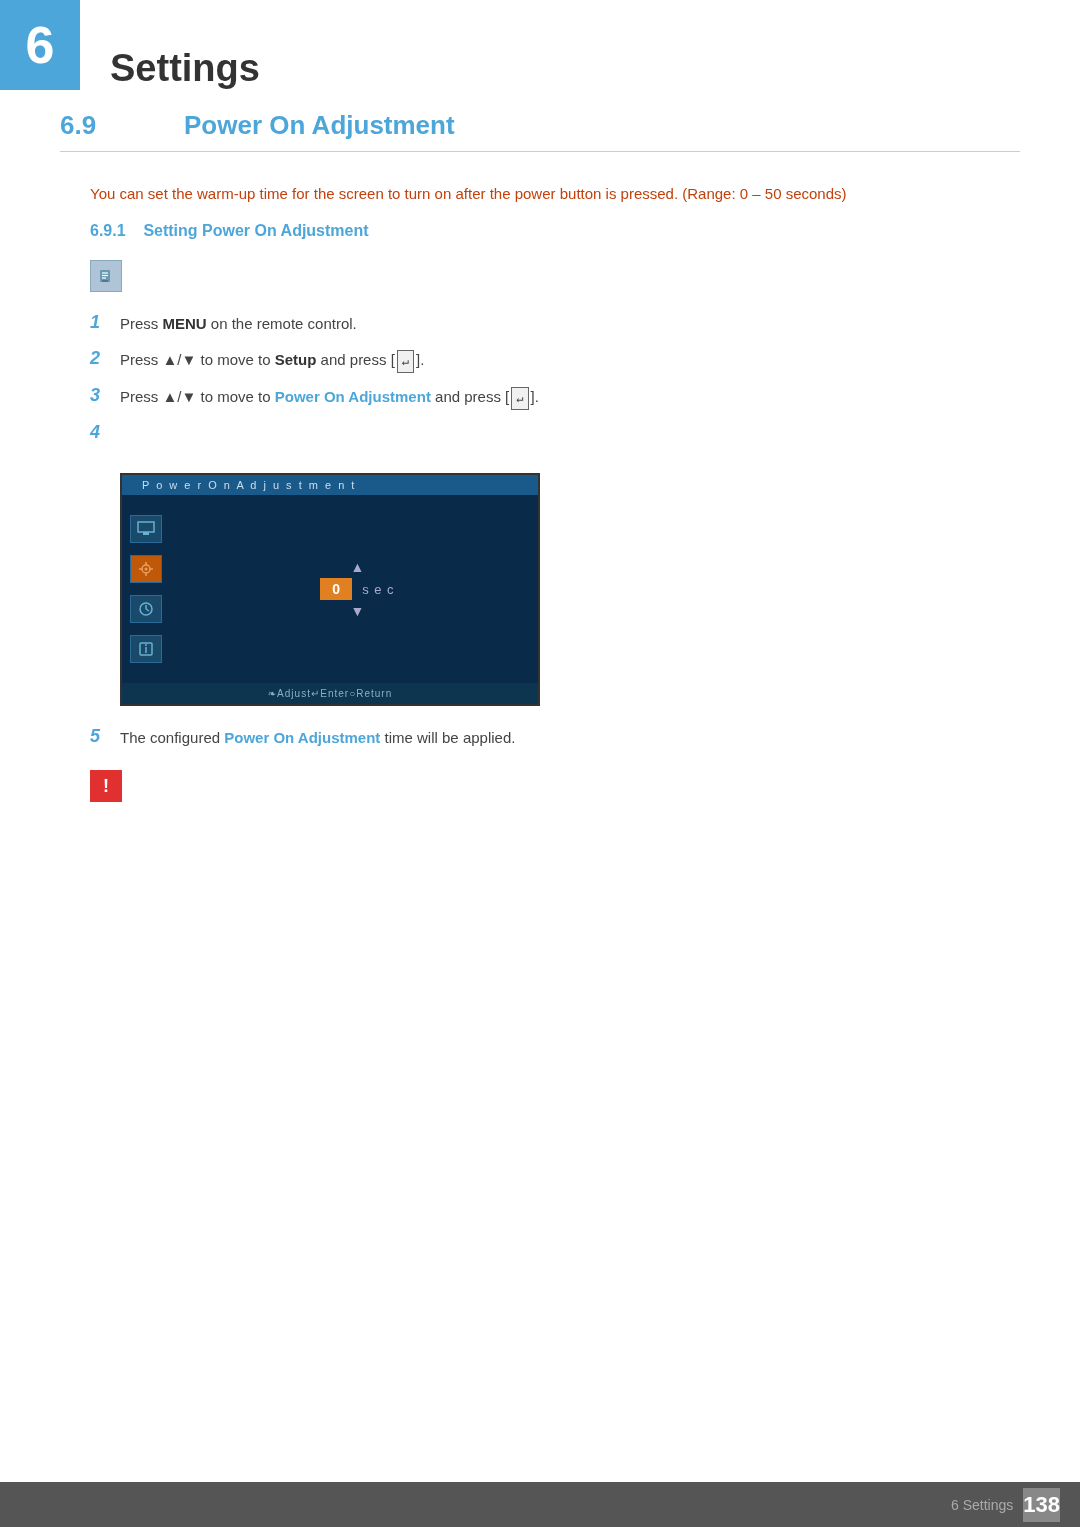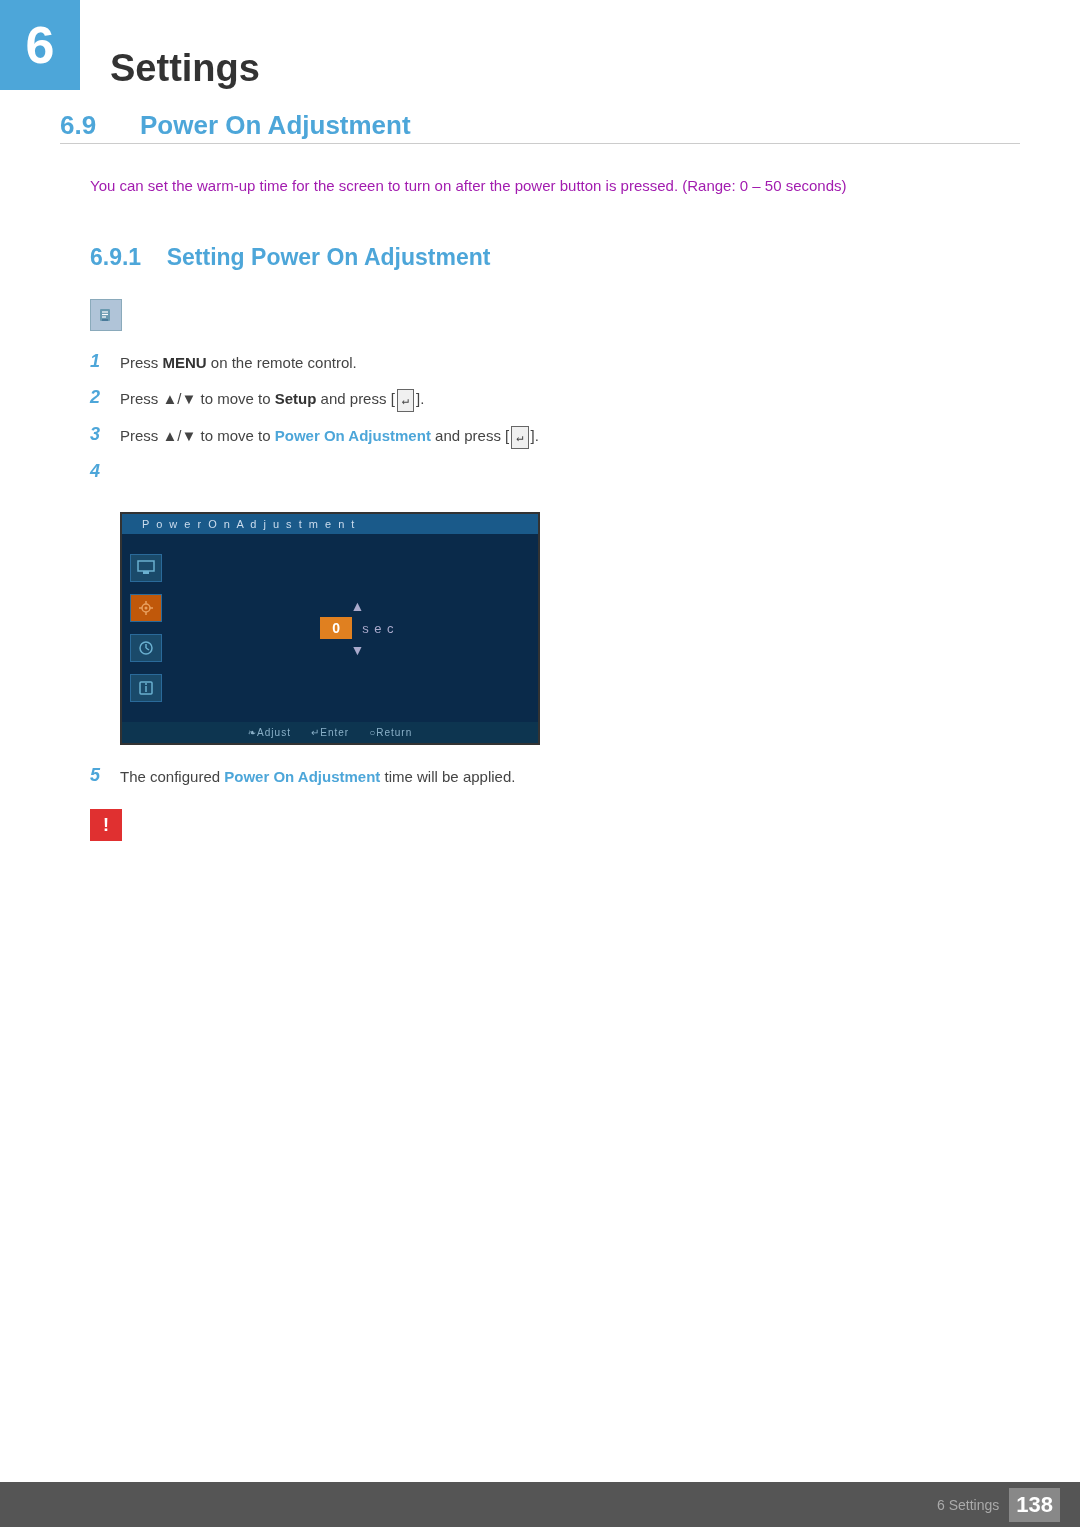--- a/index.html
+++ b/index.html
@@ -17,50 +17,51 @@
     .content {
       padding: 0 60px;
     }
 
     
     .section-title {
       display: flex;
       align-items: baseline;
       margin-bottom: 30px;
       border-bottom: 1px solid #ccc;
-      padding-bottom: 2px;
+      padding-bottom: 10px;
+      gap: 44px;
     }
     .section-number {
       font-size: 26px;
       font-weight: bold;
       color: #4da6d9;
       margin-right: 20px;
       min-width: 60px;
     }
     .section-name {
       font-size: 26px;
       font-weight: bold;
       color: #4da6d9;
     }
 
     
     .body-text {
       padding: 0 30px;
-      margin-bottom: 46px;
+      margin-bottom: 16px;
       line-height: 1.6;
       font-size: 15px;
-      color: #a21caf;
+      color: #c2410c;
     }
 
     
     .subsection-title {
-      font-size: 23px;
+      font-size: 16px;
       font-weight: bold;
       color: #4da6d9;
-      margin-bottom: 28px;
+      margin-bottom: 20px;
       padding: 0 30px;
     }
 
     
     .note-box {
       display: flex;
       align-items: flex-start;
       padding: 0 30px;
       margin-bottom: 20px;
     }
@@ -237,21 +238,20 @@
     .tv-value-column {
       display: flex;
       flex-direction: column;
       align-items: center;
       gap: 4px;
     }
     .tv-footer {
       background: #0d3550;
       padding: 5px 8px;
       display: flex;
-      gap: 20px;
       justify-content: center;
     }
     .tv-footer-item {
       color: #8ab0c8;
       font-size: 10px;
       letter-spacing: 1px;
     }
 
     
     .page-footer {
@@ -269,21 +269,21 @@
     .footer-text {
       color: #aaa;
       font-size: 14px;
       margin-right: 10px;
     }
     .footer-page-num {
       background: #888;
       color: white;
       font-size: 22px;
       font-weight: bold;
-      padding: 4px 7px;
+      padding: 4px 0;
     }
 
     
     .page-top {
       position: relative;
       margin-bottom: 20px;
     }
     .diagonal-stripes {
       position: absolute;
       top: 0;

